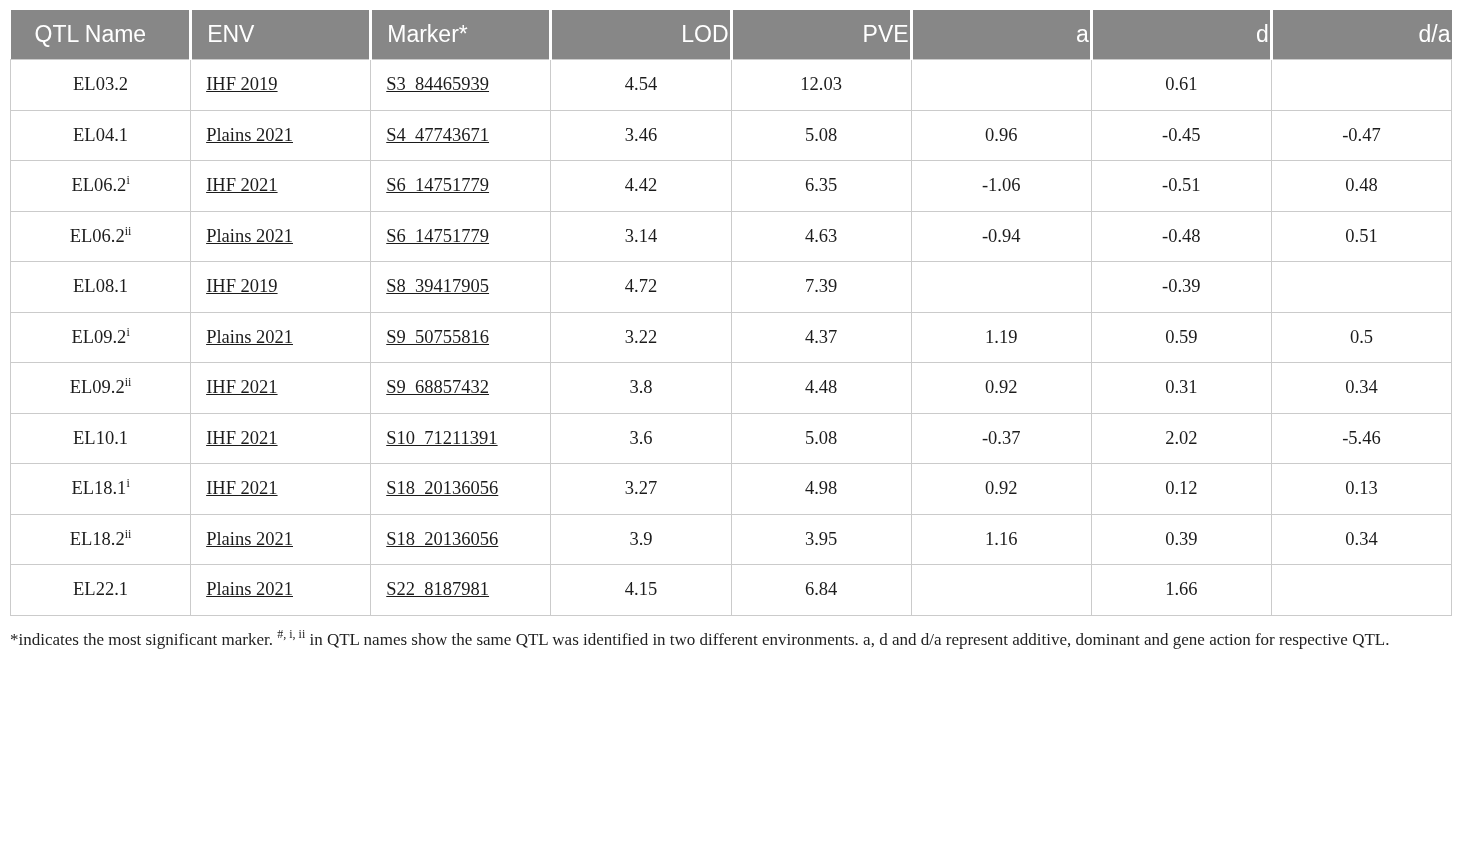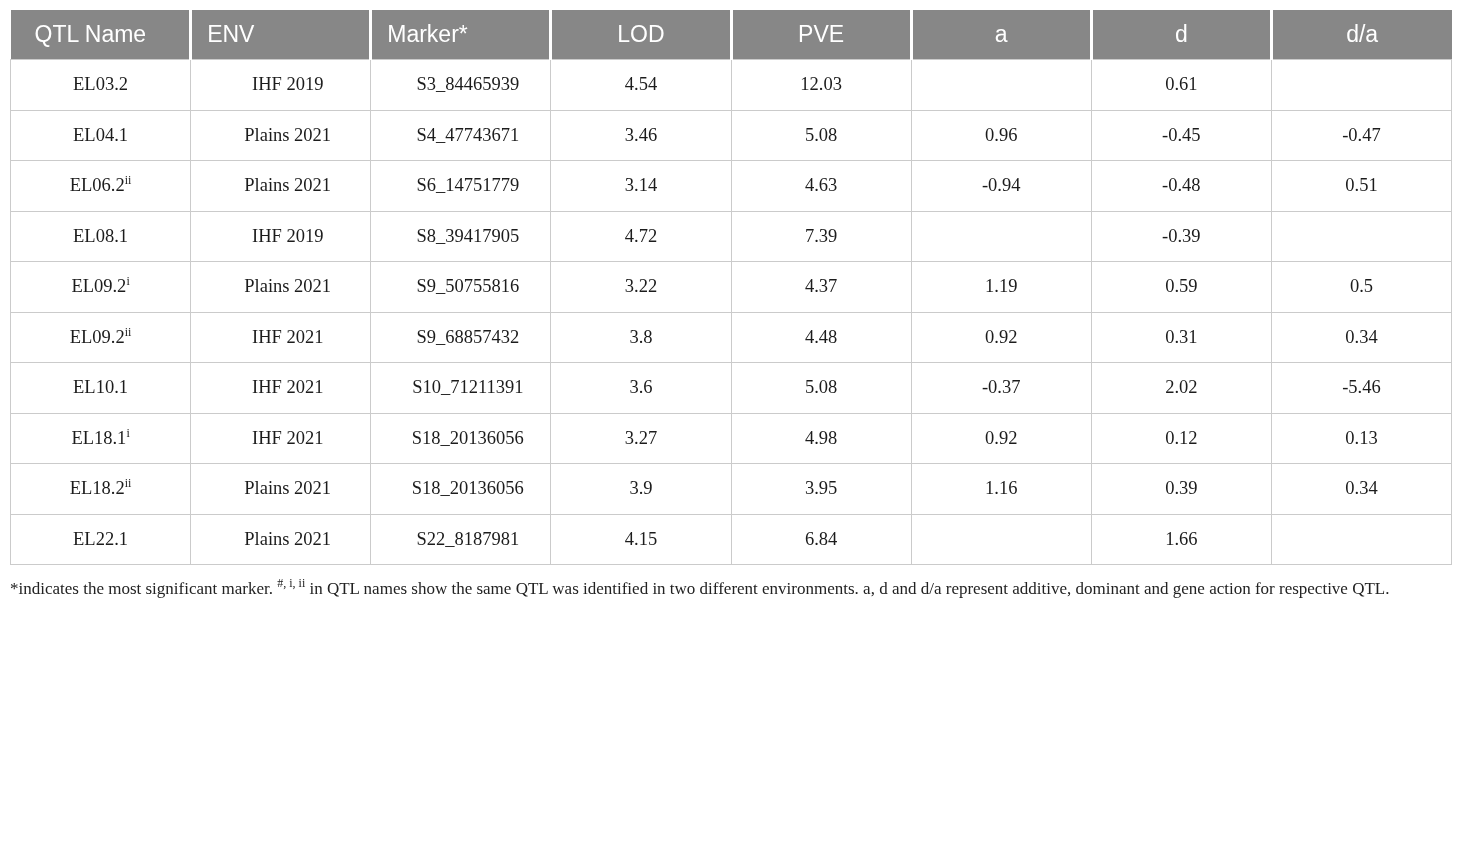--- a/index.html
+++ b/index.html
@@ -9,28 +9,28 @@
   table.qtl-table{border-collapse:collapse;width:1442px;table-layout:fixed;}
   thead th{
     background:#878787;color:#ffffff;
     font-family:"Liberation Sans",sans-serif;
     font-weight:400;font-size:23px;height:47px;
     border-left:3px solid #ffffff;vertical-align:middle;
   }
   thead th:first-child{border-left:none;}
   th.col-left{text-align:left;padding-left:15px;}
   th.first{padding-left:24px;}
-  th.col-center{text-align:center;}
+  th.col-center{text-align:right;}
   tbody td{
     border:1px solid #cbcbcb;height:47.5px;
     font-family:"Liberation Serif",serif;font-size:18.5px;
     color:#1c1c1c;vertical-align:middle;background:#ffffff;
   }
   .c-center{text-align:center;}
-  .c-left{text-align:center;padding-left:15px;}
+  .c-left{text-align:left;padding-left:15px;text-decoration:underline;}
   tbody td sup{font-size:12px;line-height:0;}
   .footnote{
     margin:7px 0 0 0;padding:0 2px 0 0;
     font-size:17px;line-height:2.0;text-align:justify;
     color:#222222;
   }
   .footnote sup{font-size:12px;line-height:0;}
 </style>
 </head>
 <body>
@@ -62,20 +62,30 @@
         </tr>
         <tr>
           <td class="c-center"><span>EL04.1</span></td>
           <td class="c-left">Plains 2021</td>
           <td class="c-left">S4_47743671</td>
           <td class="c-center">3.46</td>
           <td class="c-center">5.08</td>
           <td class="c-center">0.96</td>
           <td class="c-center">-0.45</td>
           <td class="c-center">-0.47</td>
+        </tr>
+        <tr>
+          <td class="c-center"><span>EL06.2</span><sup>i</sup></td>
+          <td class="c-left">IHF 2021</td>
+          <td class="c-left">S6_14751779</td>
+          <td class="c-center">4.42</td>
+          <td class="c-center">6.35</td>
+          <td class="c-center">-1.06</td>
+          <td class="c-center">-0.51</td>
+          <td class="c-center">0.48</td>
         </tr>
         <tr>
           <td class="c-center"><span>EL06.2</span><sup>ii</sup></td>
           <td class="c-left">Plains 2021</td>
           <td class="c-left">S6_14751779</td>
           <td class="c-center">3.14</td>
           <td class="c-center">4.63</td>
           <td class="c-center">-0.94</td>
           <td class="c-center">-0.48</td>
           <td class="c-center">0.51</td>

